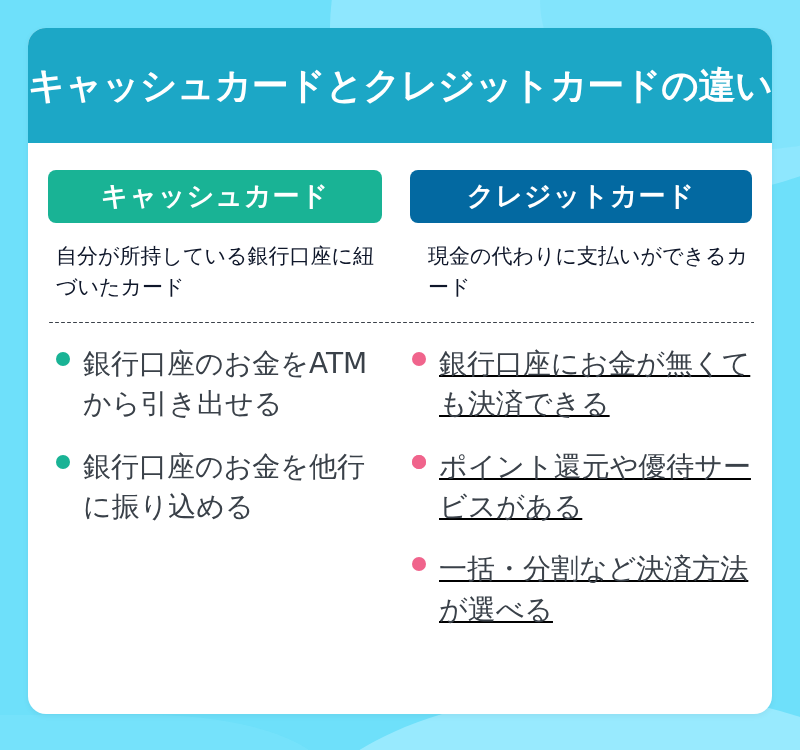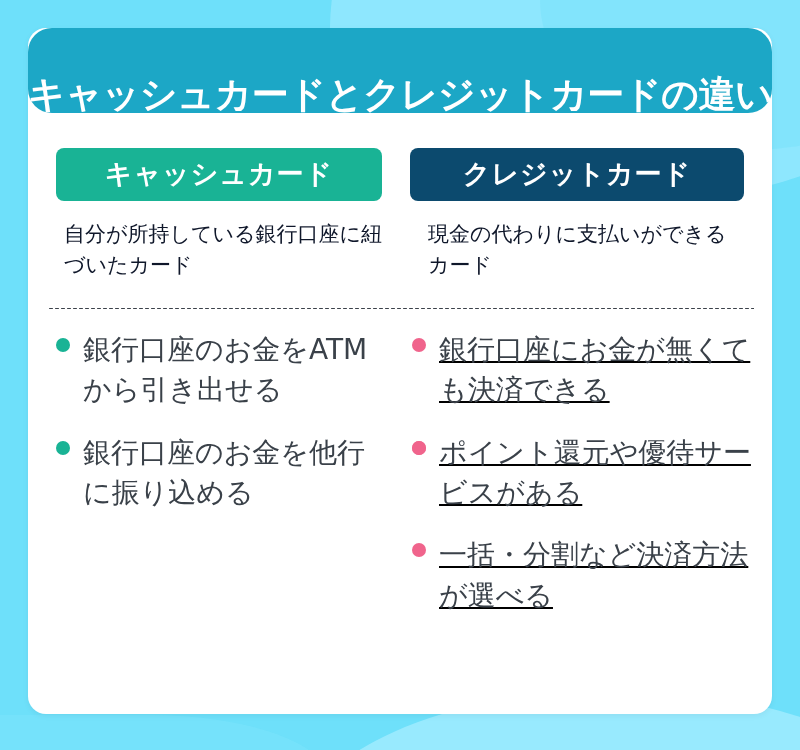--- a/index.html
+++ b/index.html
@@ -72,65 +72,64 @@
     top: 28px;
     width: 744px;
     height: 686px;
     background: #ffffff;
     border-radius: 18px;
     overflow: hidden;
     box-shadow: 0 2px 6px rgba(0,0,0,.05);
   }
 
   .card-header {
-    height: 85px;
+    height: 115px;
     background: #1ca7c6;
     display: flex;
-    align-items: flex-end;
+    align-items: center;
     justify-content: center;
-    border-radius: 24px;
   }
   .card-title {
     color: #ffffff;
     font-size: 37px;
     font-weight: bold;
     letter-spacing: -0.5px;
     white-space: nowrap;
     line-height: 1;
   }
 
   .card-body {
     padding: 0;
   }
 
   
   .columns {
     display: flex;
-    padding: 8px;
+    padding: 0;
   }
   .col {
     width: 50%;
     box-sizing: border-box;
   }
   .col-left  { padding: 27px 18px 0 20px; }
   .col-right { padding: 27px 20px 0 10px; }
 
   .pill {
     display: block;
     border-radius: 8px;
     color: #fff;
     font-size: 27px;
     font-weight: bold;
     text-align: center;
     padding: 12px 0 14px;
     line-height: 1;
     letter-spacing: 1px;
   }
   .pill-green { background: #19b395; }
-  .pill-pink  { background: #0c4a6e; }
+  .pill-pink  { background: #0369a1; }
 
   .summary {
     color: #0f172a;
     font-size: 21px;
     line-height: 1.48;
     margin-top: 18px;
     min-height: 62px;
   }
   .summary-left  { padding-left: 8px; }
   .summary-right { padding-left: 18px; }

